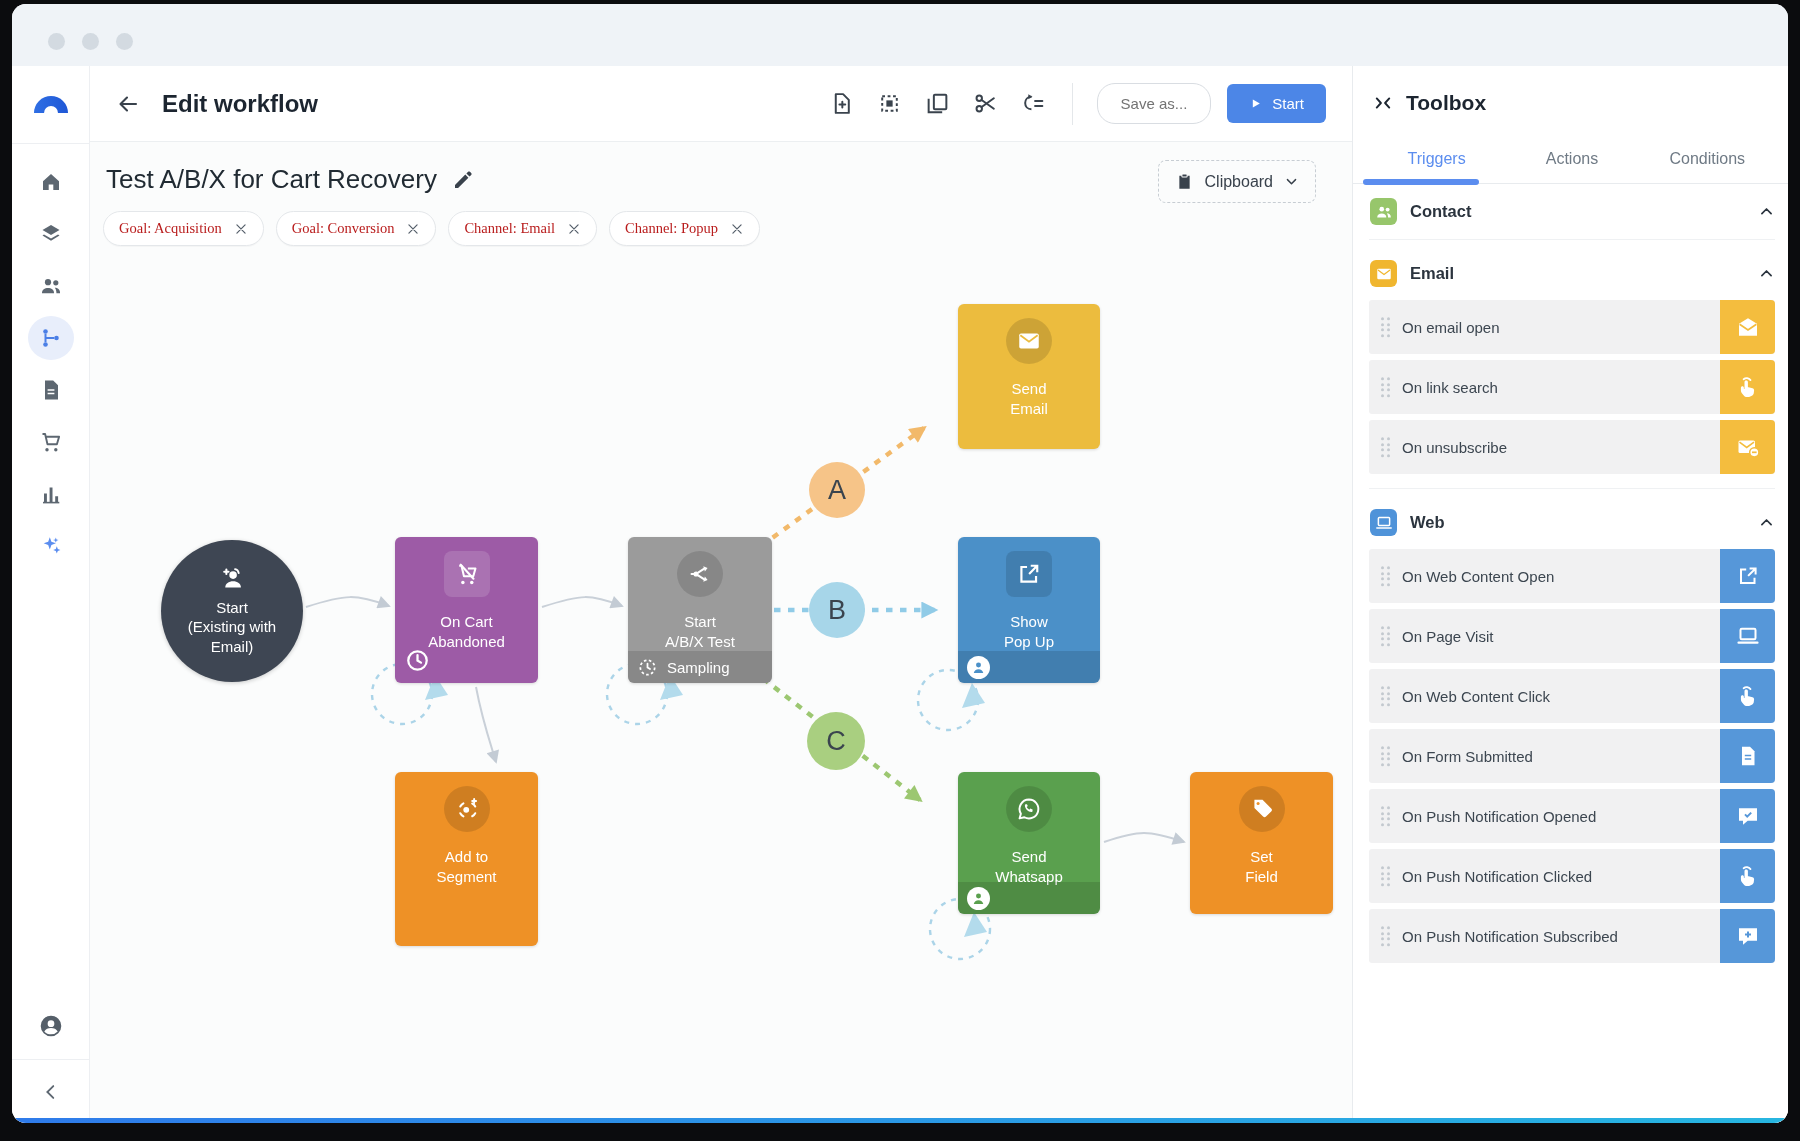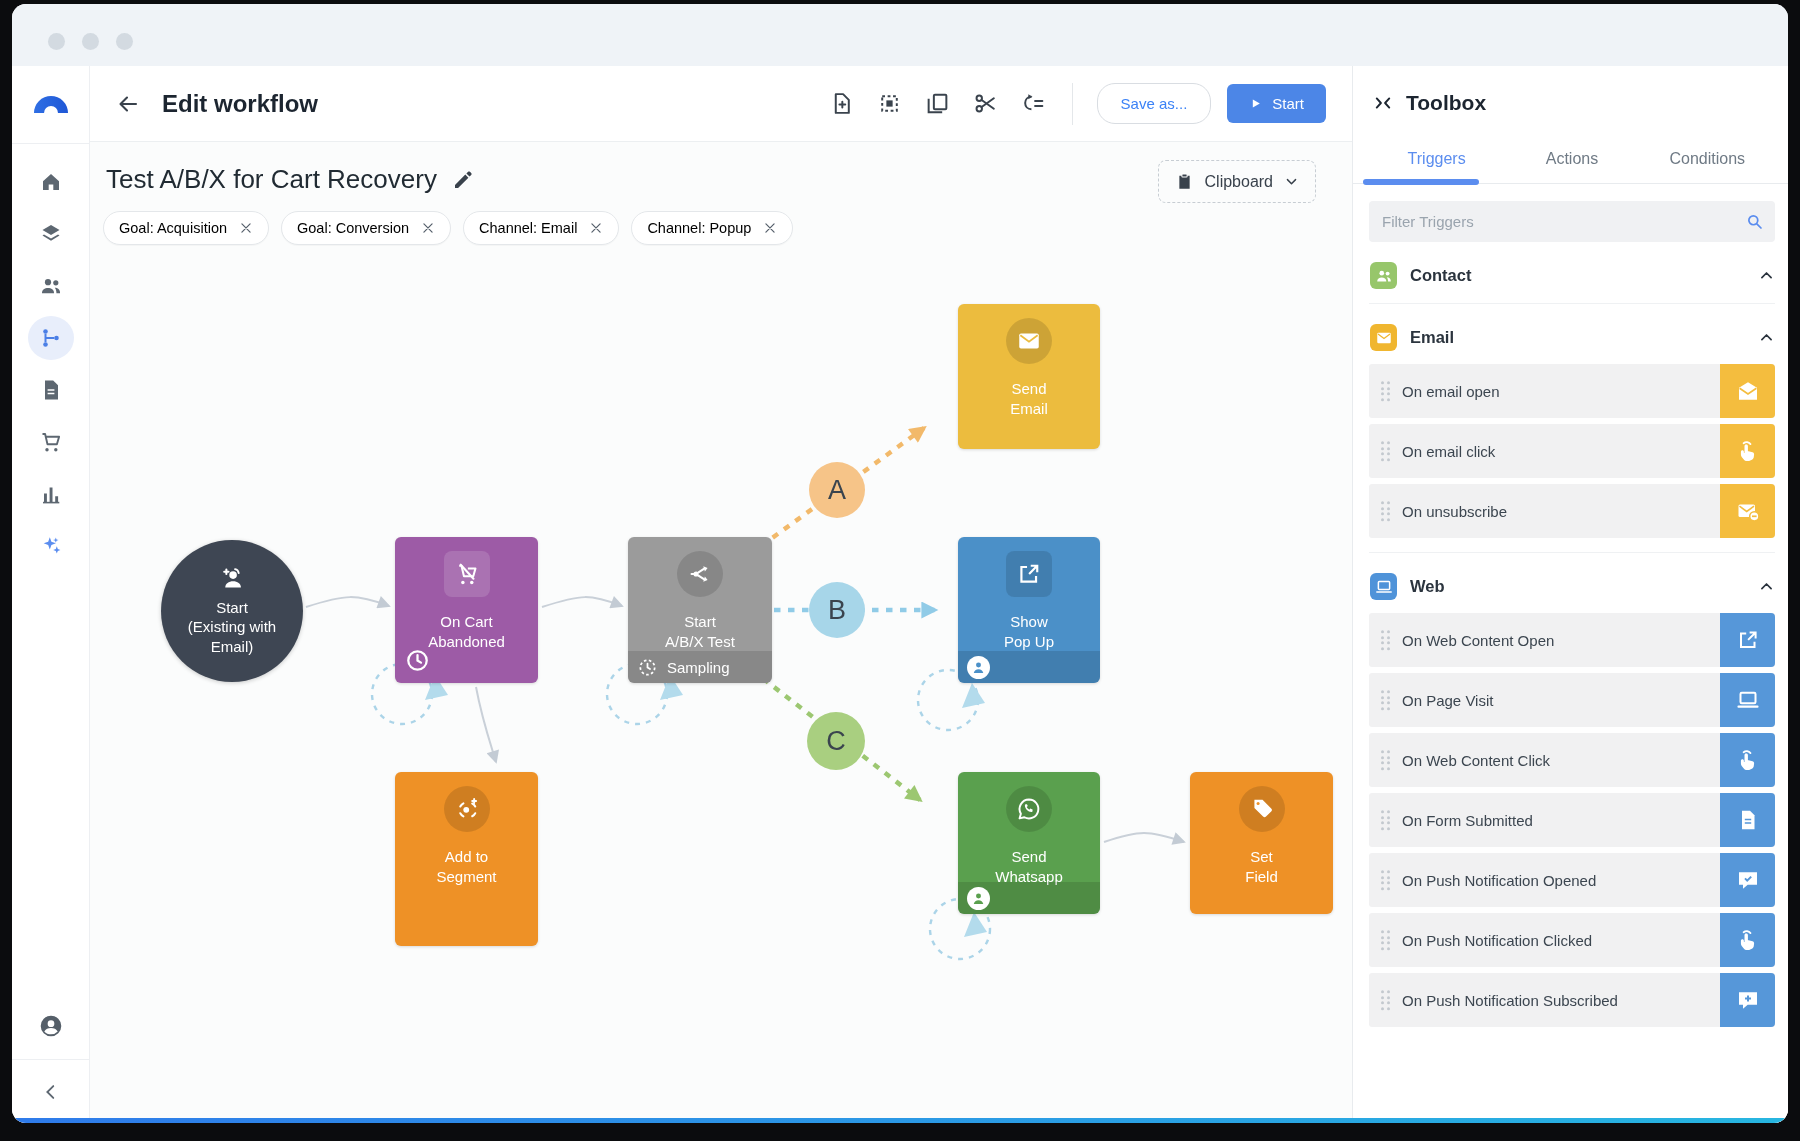--- a/index.html
+++ b/index.html
@@ -25,31 +25,31 @@
   .sidebar-collapse { border-top:1px solid #edeff2; width:100%; height:64px; display:flex; align-items:center; justify-content:center; color:#5d6771; }
 
   
   .main { flex:1; display:flex; flex-direction:column; min-width:0; }
   .header { height:76px; flex:0 0 auto; border-bottom:1px solid #eceff1; display:flex; align-items:center; padding:0 26px 0 18px; gap:10px; background:#fff; }
   .back-btn { width:40px; height:40px; display:flex; align-items:center; justify-content:center; color:#39424c; cursor:pointer; }
   .header-title { font-size:24px; font-weight:bold; color:#1c2530; margin-left:4px; }
   .header-tools { margin-left:auto; display:flex; align-items:center; gap:20px; color:#3a434d; }
   .tool-btn { width:28px; height:28px; display:flex; align-items:center; justify-content:center; cursor:pointer; }
   .header-divider { width:1px; height:42px; background:#e4e7ea; margin:0 14px; }
-  .btn-secondary { background:#fff; border:1px solid #d9dde2; border-radius:18px; padding:11px 23px; font-size:15px; color:#3b82f6; cursor:pointer; font-family:inherit; }
+  .btn-secondary { background:#fff; border:1px solid #d9dde2; border-radius:18px; padding:11px 23px; font-size:15px; color:#737373; cursor:pointer; font-family:inherit; }
   .btn-primary { background:#4c86e7; border:none; border-radius:6px; padding:11px 22px; font-size:15px; color:#fff; cursor:pointer; display:flex; align-items:center; gap:10px; font-family:inherit; }
 
   
   .canvas { position:relative; flex:1; background:#fbfcfc; overflow:hidden; }
   .canvas-head { position:absolute; left:0; top:0; right:0; padding:22px 34px 0 16px; z-index:5; }
   .canvas-title-row { display:flex; align-items:center; gap:14px; }
   .canvas-title { font-size:26px; color:#212b33; }
   .pencil { color:#39424c; width:24px; height:24px; cursor:pointer; }
   .tags { display:flex; gap:12px; margin-top:16px; margin-left:-3px; }
-  .tag { background:#fff; border:1px solid #e4e7ea; border-radius:18px; padding:8px 15px; display:flex; align-items:center; gap:12px; font-size:14.5px; color:#000000; box-shadow:0 1px 1px rgba(0,0,0,0.03); }
+  .tag { background:#fff; border:1px solid #e4e7ea; border-radius:18px; padding:8px 15px; display:flex; align-items:center; gap:12px; font-size:14.5px; color:#b91c1c; box-shadow:0 1px 1px rgba(0,0,0,0.03);font-family:Liberation Serif, serif; }
   .tag .x { width:14px; height:14px; color:#58626d; cursor:pointer; }
   .clipboard-btn { position:absolute; top:18px; right:36px; border:1.5px dashed #c7cdd3; border-radius:8px; background:transparent; padding:11px 16px; display:flex; align-items:center; gap:11px; font-size:16px; color:#39424c; cursor:pointer; font-family:inherit; }
   .clipboard-btn .ic { width:19px; height:19px; }
   .clipboard-btn .chev { width:15px; height:15px; }
 
   .connectors { position:absolute; left:0; top:0; z-index:1; }
   .node { position:absolute; z-index:3; border-radius:6px; box-shadow:0 1px 3px rgba(0,0,0,0.14); color:#fff; display:flex; flex-direction:column; align-items:center; text-align:center; }
   .node .label { white-space:pre-line; font-size:15px; line-height:1.3; margin-top:15px; }
   .node-badge { width:46px; height:46px; border-radius:50%; background:rgba(0,0,0,0.13); display:flex; align-items:center; justify-content:center; margin-top:14px; }
   .node-badge.square-light { border-radius:8px; background:rgba(255,255,255,0.14); }
@@ -522,29 +522,20 @@
               </svg>
             </span>
           <span class="toolbox-title">Toolbox</span>
         </div>
         <div class="tabs" id="toolbox-tabs">
             <div class="tab active">Triggers</div>
             <div class="tab">Actions</div>
             <div class="tab">Conditions</div>
             <div class="tab-indicator"></div>
           </div>
-        <div class="filter-wrap">
-          <input class="filter-input" type="text" placeholder="Filter Triggers" style="">
-          <span class="ic filter-search" id="filter-search-ic">
-              <svg viewBox="0 0 24 24" fill="currentColor">
-                <circle cx="10.5" cy="10.5" r="5.6" fill="none" stroke="currentColor" stroke-width="2.2"></circle>
-                <path d="M14.9 14.9L20.2 20.2" stroke="currentColor" stroke-width="2.2" stroke-linecap="round"></path>
-              </svg>
-            </span>
-        </div>
         <div id="toolbox-sections" style="overflow:hidden">
             <div class="tb-section">
               <div class="tb-section-head">
                 <span class="tb-section-icon" style="background:#97c66b;--bg:#97c66b">
                   <span class="ic" style="width:18px;height:18px;">
                     <svg viewBox="0 0 24 24" fill="currentColor">
                       <circle cx="9" cy="8.2" r="3.1"></circle>
                       <path d="M3 18.8c0-2.9 2.7-4.8 6-4.8s6 1.9 6 4.8v.4H3z"></path>
                       <circle cx="16.8" cy="8.8" r="2.6"></circle>
                       <path d="M15.8 13.7c3 .1 5.2 1.8 5.2 4.5v1h-3.6v-.4c0-2-.6-3.7-1.6-5.1z"></path>
@@ -601,21 +592,21 @@
                 <span class="grip">
                   <i></i>
                   <i></i>
                   <i></i>
                   <i></i>
                   <i></i>
                   <i></i>
                   <i></i>
                   <i></i>
                 </span>
-                <span class="tb-item-label">On email click</span>
+                <span class="tb-item-label">On link search</span>
                 <span class="tb-item-icon" style="background:#f4bd3e;--bg:#f4bd3e">
                   <span class="ic" style="width:24px;height:24px;">
                     <svg viewBox="0 0 24 24" fill="currentColor">
                       <path d="M7.6 4.2a5 5 0 016.9.9" fill="none" stroke="currentColor" stroke-width="1.8" stroke-linecap="round"></path>
                       <path d="M10.4 5.6c.8 0 1.5.7 1.5 1.5v5.2h.7l3.9.9c1 .2 1.7 1.1 1.6 2.1l-.3 2.8c-.1 1.2-.8 2.2-1.9 2.7l-2.2 1c-.4.2-.8.3-1.2.3h-2.3c-.8 0-1.5-.4-2-1l-2.5-3.2c-.5-.7-.8-1.5-.8-2.3v-2.8c0-.8.7-1.5 1.5-1.5s1.5.7 1.5 1.5v1.2h.6V7.1c0-.8.7-1.5 1.4-1.5z"></path>
                     </svg>
                   </span>
                 </span>
               </div>
               <div class="tb-item">

